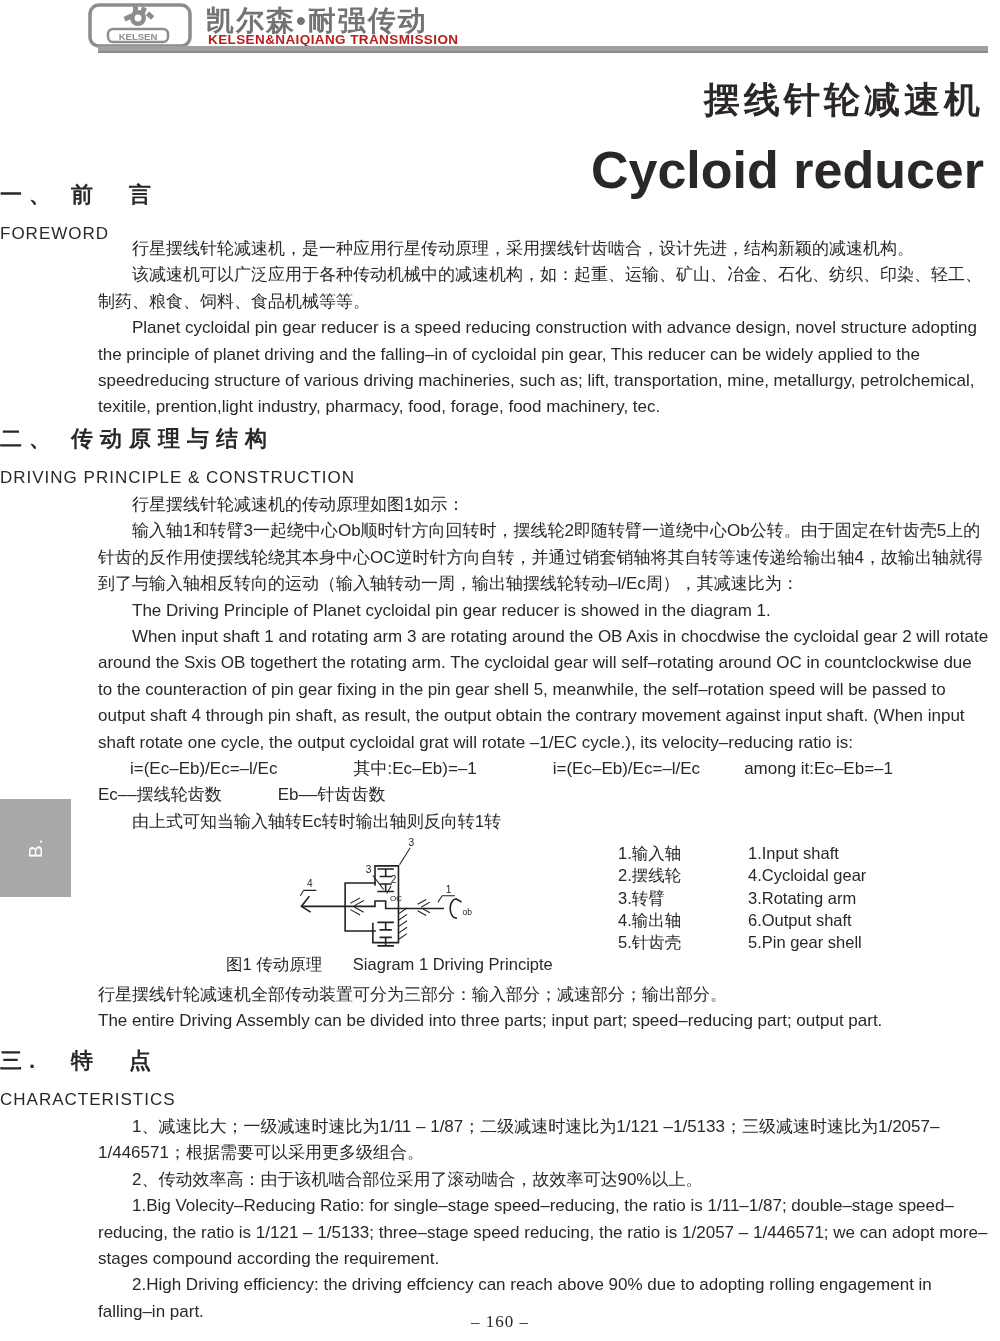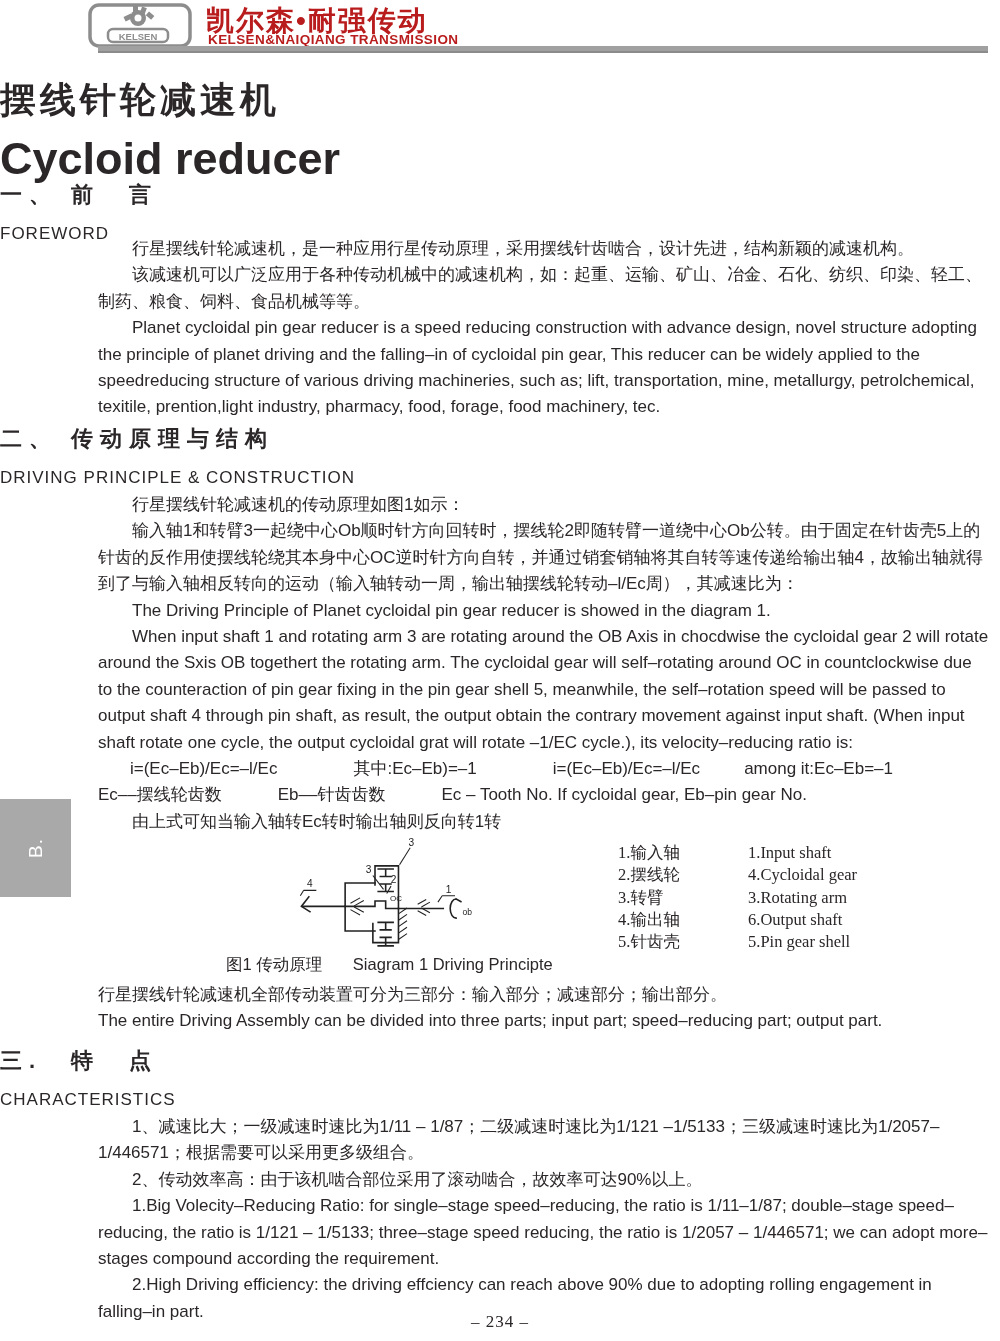--- a/index.html
+++ b/index.html
@@ -3,48 +3,48 @@
 <meta charset="utf-8">
 <style>
   html,body{margin:0;padding:0;}
   body{
     width:1000px;height:1341px;position:relative;background:#ffffff;
     font-family:"Liberation Sans","DejaVu Sans",sans-serif;color:#2b2728;
     overflow:hidden;
   }
   
   .hdr-logo{position:absolute;left:88px;top:3px;}
-  .brand-cn{position:absolute;left:206px;top:2px;font-size:28px;font-weight:bold;color:#b91c1c;letter-spacing:2px;}
+  .brand-cn{position:absolute;left:206px;top:2px;font-size:28px;font-weight:bold;color:#737373;letter-spacing:2px;}
   .brand-en{position:absolute;left:208px;top:32px;font-size:13.5px;font-weight:bold;color:#b91c1c;letter-spacing:0.4px;}
   .hdr-rule{position:absolute;left:98px;top:46px;width:890px;height:5px;background:#a0a0a0;border-bottom:2px solid #8b8b8b;}
   
-  .page-title{position:absolute;left:0;top:76px;width:984px;text-align:left;}
+  .page-title{position:absolute;left:0;top:76px;width:984px;text-align:right;}
   .page-title .cn{font-size:36px;font-weight:bold;letter-spacing:4px;}
-  .page-title .en{font-size:45px;font-weight:bold;margin-top:8px;}
+  .page-title .en{font-size:52px;font-weight:bold;margin-top:15px;}
   .sec-head{position:absolute;left:0;width:842px;text-align:left;}
   .sec-head .cn{font-size:22px;font-weight:bold;letter-spacing:7px;}
   .sec-head .en{font-size:17px;letter-spacing:1px;margin-top:14px;}
   
   .flow{position:absolute;left:98px;width:892px;font-size:17px;line-height:26.4px;}
   .flow p{margin:0;text-indent:2em;}
   .flow p.noindent{text-indent:0;}
   .frow{display:flex;text-indent:0;}
   .fseg{margin-right:44px;margin-left:32px;}
   .fseg2{margin-right:56px;}
   
   .side-tab{position:absolute;left:0;top:799px;width:71px;height:98px;background:#a9a9a9;
     display:flex;align-items:center;justify-content:center;}
   .side-tab span{color:#ffffff;font-size:19px;transform:rotate(-90deg);letter-spacing:1px;}
   
   .figure{position:absolute;left:98px;top:836px;width:892px;height:152px;}
   .fig-svg{position:absolute;left:197px;top:0px;}
   .fig-caption{position:absolute;left:128px;top:118px;font-size:16.5px;}
   .fig-caption .cap-cn{margin-right:26px;}
   .legend{position:absolute;left:520px;top:6px;font-size:16.5px;line-height:22.3px;}
-  .legend .lrow{display:flex;font-family:Liberation Serif, serif;}
+  .legend .lrow{display:flex;}
   .legend .lcn{width:130px;}
   
   .page-no{position:absolute;left:0;top:1312px;width:1000px;text-align:center;
     font-family:"Liberation Serif","DejaVu Serif",serif;font-size:17px;letter-spacing:1px;}
   svg text{font-family:"Liberation Sans","DejaVu Sans",sans-serif;}
 </style>
 </head>
 <body>
 
 <div>
@@ -92,21 +92,20 @@
   <p>When input shaft 1 and rotating arm 3 are rotating around the OB Axis in chocdwise the cycloidal gear 2 will rotate around the Sxis OB togethert the rotating arm. The cycloidal gear will self–rotating around OC in countclockwise due to the counteraction of pin gear fixing in the pin gear shell 5, meanwhile, the self–rotation speed will be passed to output shaft 4 through pin shaft, as result, the output obtain the contrary movement against input shaft. (When input shaft rotate one cycle, the output cycloidal grat will rotate –1/EC cycle.), its velocity–reducing ratio is:</p>
   <div class="frow">
     <span class="fseg">i=(Ec–Eb)/Ec=–l/Ec</span>
     <span class="fseg">其中:Ec–Eb)=–1</span>
     <span class="fseg">i=(Ec–Eb)/Ec=–l/Ec</span>
     <span>among it:Ec–Eb=–1</span>
   </div>
   <div class="frow">
     <span class="fseg2">Ec––摆线轮齿数</span>
     <span class="fseg2">Eb––针齿齿数</span>
-    <span>Ec – Tooth No. If cycloidal gear, Eb–pin gear No.</span>
   </div>
   <p>由上式可知当输入轴转Ec转时输出轴则反向转1转</p>
 </div>
 
 <div class="side-tab">
   <span>B.</span>
 </div>
 
 <div class="figure">
   <svg class="fig-svg" width="192" height="128" viewBox="0 0 360 240">
@@ -193,13 +192,13 @@
   <div class="cn">三.　特　点</div>
   <div class="en">CHARACTERISTICS</div>
 </div>
 <div class="flow" style="top:1114px;">
   <p>1、减速比大；一级减速时速比为1/11 – 1/87；二级减速时速比为1/121 –1/5133；三级减速时速比为1/2057–1/446571；根据需要可以采用更多级组合。</p>
   <p>2、传动效率高：由于该机啮合部位采用了滚动啮合，故效率可达90%以上。</p>
   <p>1.Big Volecity–Reducing Ratio: for single–stage speed–reducing, the ratio is 1/11–1/87; double–stage speed–reducing, the ratio is 1/121 – 1/5133; three–stage speed reducing, the ratio is 1/2057 – 1/446571; we can adopt more–stages compound according the requirement.</p>
   <p>2.High Driving efficiency: the driving effciency can reach above 90% due to adopting rolling engagement in falling–in part.</p>
 </div>
 
-<div class="page-no">– 234 –</div>
+<div class="page-no">– 160 –</div>
 
 </body></html>

